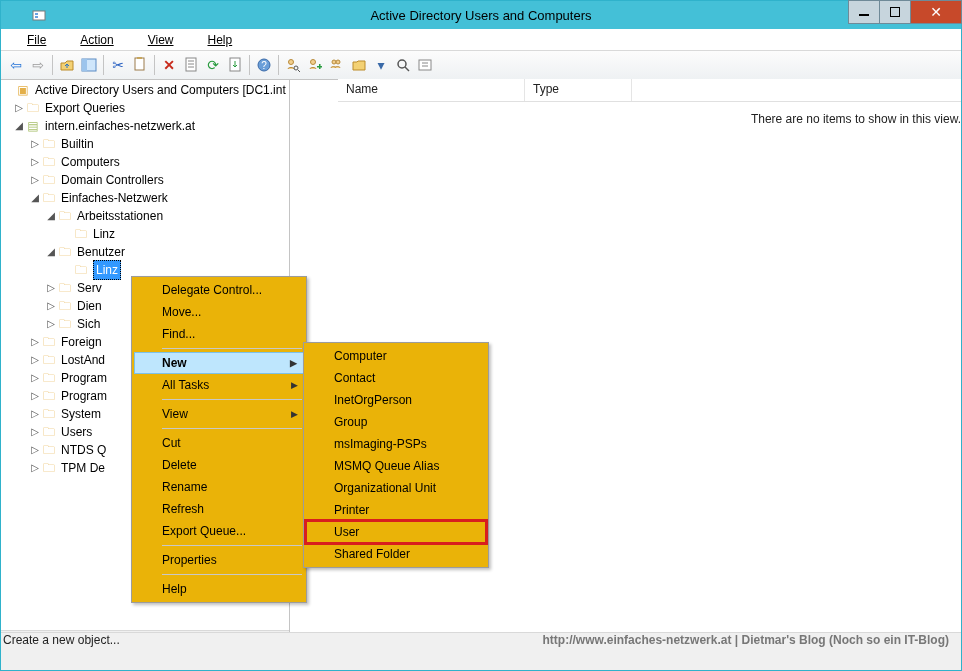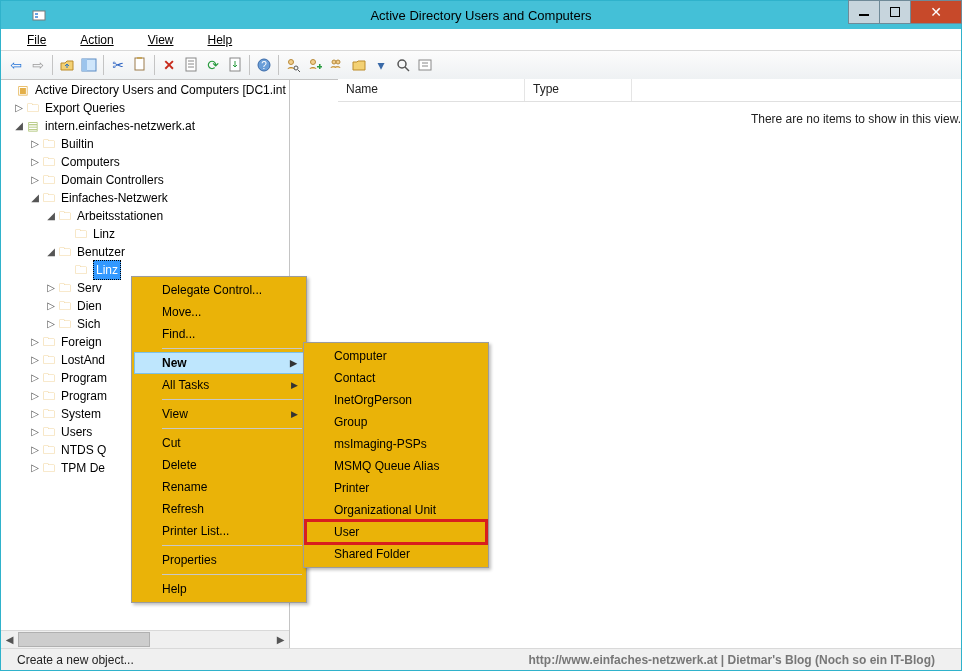--- a/index.html
+++ b/index.html
@@ -204,25 +204,25 @@
     align-items: flex-start;
     justify-content: flex-end;
     padding-top: 10px;
     color: #222;
   }
 
   
   .statusbar {
     position: absolute;
     left: 0; right: 0; bottom: 0;
-    height: 22px;
+    height: 38px;
     background: #f0f0f0;
     display: flex;
-    align-items: center;
-    padding: 0 16px;
+    align-items: flex-start;
+    padding: 0 2px;
     font-size: 12px;
     color: #222;
     box-sizing: border-box;
     border-top: 1px solid #d9d9d9;
   }
   .statusbar .hint { color: #777; margin-left: auto; margin-right: 10px; font-weight: bold; }
 
   
   .ctxmenu {
     position: absolute;
@@ -547,36 +547,36 @@
     <div class="msep"></div>
     <div class="mitem">
         <span>View</span>
         <span class="arrow">▶</span>
       </div>
     <div class="msep"></div>
     <div class="mitem">Cut</div>
     <div class="mitem">Delete</div>
     <div class="mitem">Rename</div>
     <div class="mitem">Refresh</div>
-    <div class="mitem">Printer List...</div>
+    <div class="mitem">Export Queue...</div>
     <div class="msep"></div>
     <div class="mitem">Properties</div>
     <div class="msep"></div>
     <div class="mitem">Help</div>
   </div>
 
   <div class="ctxmenu sub">
     <div class="mitem">Computer</div>
     <div class="mitem">Contact</div>
     <div class="mitem">InetOrgPerson</div>
     <div class="mitem">Group</div>
     <div class="mitem">msImaging-PSPs</div>
     <div class="mitem">MSMQ Queue Alias</div>
+    <div class="mitem">Organizational Unit</div>
     <div class="mitem">Printer</div>
-    <div class="mitem">Organizational Unit</div>
     <div class="mitem highlighted">User</div>
     <div class="mitem">Shared Folder</div>
   </div>
 
   <div class="statusbar">
     <span>Create a new object...</span>
     <span class="hint">http://www.einfaches-netzwerk.at | Dietmar's Blog (Noch so ein IT-Blog)</span>
   </div>
 
 </div>

